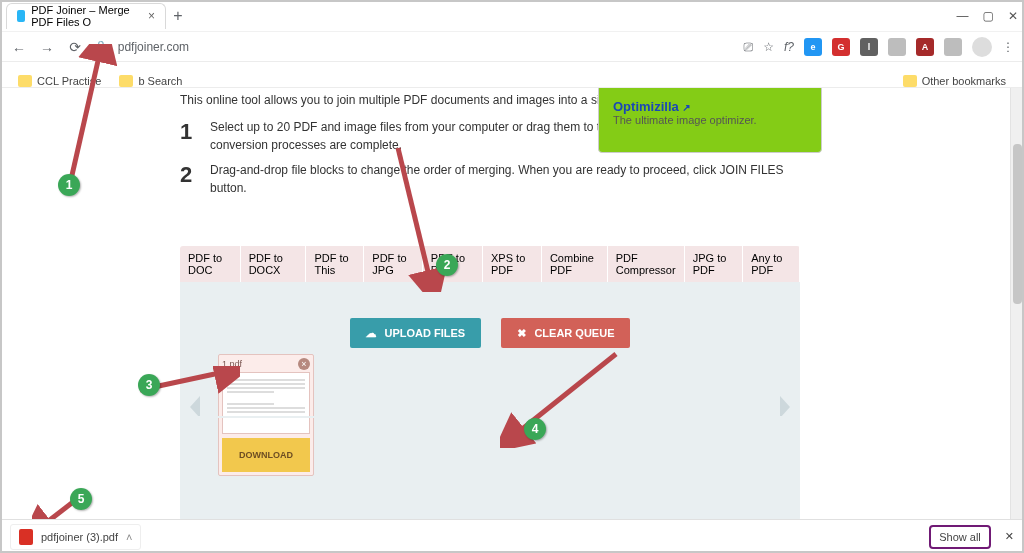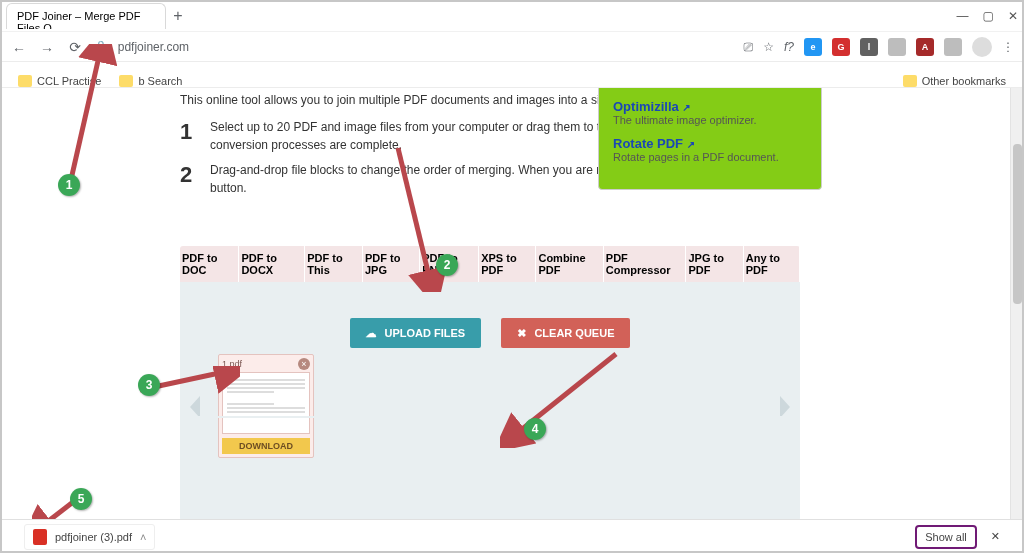--- a/index.html
+++ b/index.html
@@ -1,20 +1,20 @@
 <!DOCTYPE html>
 <html><head>
   <meta charset="utf-8">
   <style>
     * { margin:0; padding:0; box-sizing:border-box; font-family:Arial,Helvetica,sans-serif; }
     body { width:1024px; height:553px; background:#fff; overflow:hidden; position:relative; }
 
     
     .titlebar { height:32px; background:#fff; display:flex; align-items:center; padding:0 6px; border-bottom:1px solid #f1f1f1;}
-    .tab { display:flex; align-items:center; gap:6px; height:26px; background:#fff; border:1px solid #d9d9d9; border-bottom:none; border-radius:6px 6px 0 0; padding:0 10px; font-size:11px; max-width:160px; overflow:hidden;flex-direction:column;}
+    .tab { display:flex; align-items:center; gap:6px; height:26px; background:#fff; border:1px solid #d9d9d9; border-bottom:none; border-radius:6px 6px 0 0; padding:0 10px; font-size:11px; max-width:160px; overflow:hidden;}
     .tab .fav { width:12px; height:12px; background:#29b6f6; border-radius:2px;}
     .tab-close { font-size:12px; color:#666; }
     .newtab { width:24px; height:24px; display:flex; align-items:center; justify-content:center; font-size:16px; color:#5f6368; }
     .winctl { margin-left:auto; display:flex; gap:14px; color:#555; font-size:12px; }
 
     
     .addrbar { height:30px; display:flex; align-items:center; gap:10px; padding:0 10px; border-bottom:1px solid #ececec;}
     .navico { width:18px; text-align:center; font-size:14px; color:#5f6368; }
     .lock { font-size:11px; color:#5f6368; }
     .url { font-size:12px; color:#5f6368; flex:0 0 auto; }
@@ -41,46 +41,46 @@
     ol.steps li .num { font-size:22px; font-weight:bold; color:#333; width:20px; flex:0 0 20px; }
     ol.steps li p { font-size:12px; color:#333; line-height:1.45;}
 
     .side { position:absolute; left:598px; top:-14px; width:224px; border:1px solid #ccc; border-radius:4px; padding:12px 14px 16px; font-size:11px; color:#555; background:#84cc16;}
     .side a { color:#1a48b5; font-weight:bold; font-size:13px; text-decoration:none;}
     .side .ext-ico { color:#1a48b5; font-size:10px;}
     .side .blk { margin-bottom:10px;}
 
     .tool { position:absolute; left:180px; top:158px; width:620px; }
     .tabsbar { display:flex; background:#f4e5e6; border-radius:3px 3px 0 0; font-size:11px; }
-    .tabsbar .itm { padding:6px 2px; border-right:1px solid #fff; cursor:pointer;font-weight:bold;}
+    .tabsbar .itm { padding:6px 8px; border-right:1px solid #fff; cursor:pointer;}
     .work { background:#e9eff1; height:238px; position:relative; border-radius:0 0 2px 2px;}
     .btnrow { position:absolute; left:0; right:0; top:36px; display:flex; justify-content:center; gap:20px;}
     .btn { height:30px; padding:0 16px; font-size:11px; font-weight:bold; color:#fff; display:flex; align-items:center; gap:8px; border-radius:2px;}
     .btn.upl { background:#389daa;}
     .btn.clr { background:#d26158;}
     .caret { font-size:10px; color:#aaa; position:absolute; top:112px; font-weight:bold;}
     .caret.l { left:6px;}
     .caret.r { right:6px;}
 
     .thumbrow { position:absolute; left:38px; top:72px; width:96px;}
     .tcard { background:#fcecea; border:1px solid #e4c3bf; border-radius:2px; padding:3px; font-size:9px; }
     .tcard .hd { display:flex; justify-content:space-between; align-items:center; color:#7b5651; margin-bottom:2px;}
     .tcard .remove { width:12px; height:12px; border-radius:50%; background:#b6897f; color:#fff; font-size:9px; display:flex; align-items:center; justify-content:center;}
     .tcard .pg { width:88px; height:62px; background:#fff; border:1px solid #e4c3bf; padding:4px;}
     .pg-line { height:2px; background:#ddd; margin:2px 0;}
     .pg-line.s { width:60%;}
-    .tcard .dl { text-align:center; font-size:9px; font-weight:bold; color:#6e4e23; background:#f2c84d; padding:3px 0; margin-top:4px;}
+    .tcard .dl { text-align:center; font-size:9px; font-weight:bold; color:#6e4e23; background:#f2c84d; padding:12px 0; margin-top:4px;}
     .hr { position:absolute; left:180px; top:328px; width:620px; height:2px; background:#e9eff1;}
 
     
     .arrow { position:absolute; }
     .badge { position:absolute; width:22px; height:22px; border-radius:50%; background:#3aa757; color:#fff; font-size:12px; font-weight:bold; display:flex; align-items:center; justify-content:center; box-shadow:1px 1px 2px rgba(0,0,0,.3);}
 
     
-    .dlbar { position:absolute; left:0; right:0; bottom:0; height:34px; background:#fff; border-top:1px solid #e0e0e0; display:flex; align-items:center; font-size:11px; color:#444; padding:0 24px;}
+    .dlbar { position:absolute; left:0; right:0; bottom:0; height:34px; background:#fff; border-top:1px solid #e0e0e0; display:flex; align-items:center; font-size:11px; color:#444; padding:0 10px;}
     .dlitem { display:flex; align-items:center; gap:8px; border:1px solid #eee; height:26px; border-radius:3px; padding:0 8px;}
     .pdfico { width:14px; height:16px; background:#d93025; border-radius:2px; position:relative;}
     .dlbar .right { margin-left:auto; display:flex; align-items:center; gap:14px;}
 
     .frame { position:absolute; inset:0; border:2px solid #c7c7c7; pointer-events:none;}
   </style>
 </head>
 <body>
 
 <div class="titlebar">
@@ -152,24 +152,20 @@
           </li>
     </ol>
   </div>
 
   <div class="side">
     <div class="blk" style="margin-top:-4px; overflow:hidden; height:6px;"></div>
     <div class="blk">
       <a><span>Optimizilla</span> <span class="ext-ico">↗</span></a><br>
       <span>The ultimate image optimizer.</span>
     </div>
-    <div class="blk">
-      <a><span>Rotate PDF</span> <span class="ext-ico">↗</span></a><br>
-      <span>Rotate pages in a PDF document.</span>
-    </div>
   </div>
 
   <div class="tool">
     <div class="tabsbar">
       <div class="itm">PDF to DOC</div>
       <div class="itm">PDF to DOCX</div>
       <div class="itm">PDF to This</div>
       <div class="itm">PDF to JPG</div>
       <div class="itm">PDF to PNG</div>
       <div class="itm">XPS to PDF</div>

